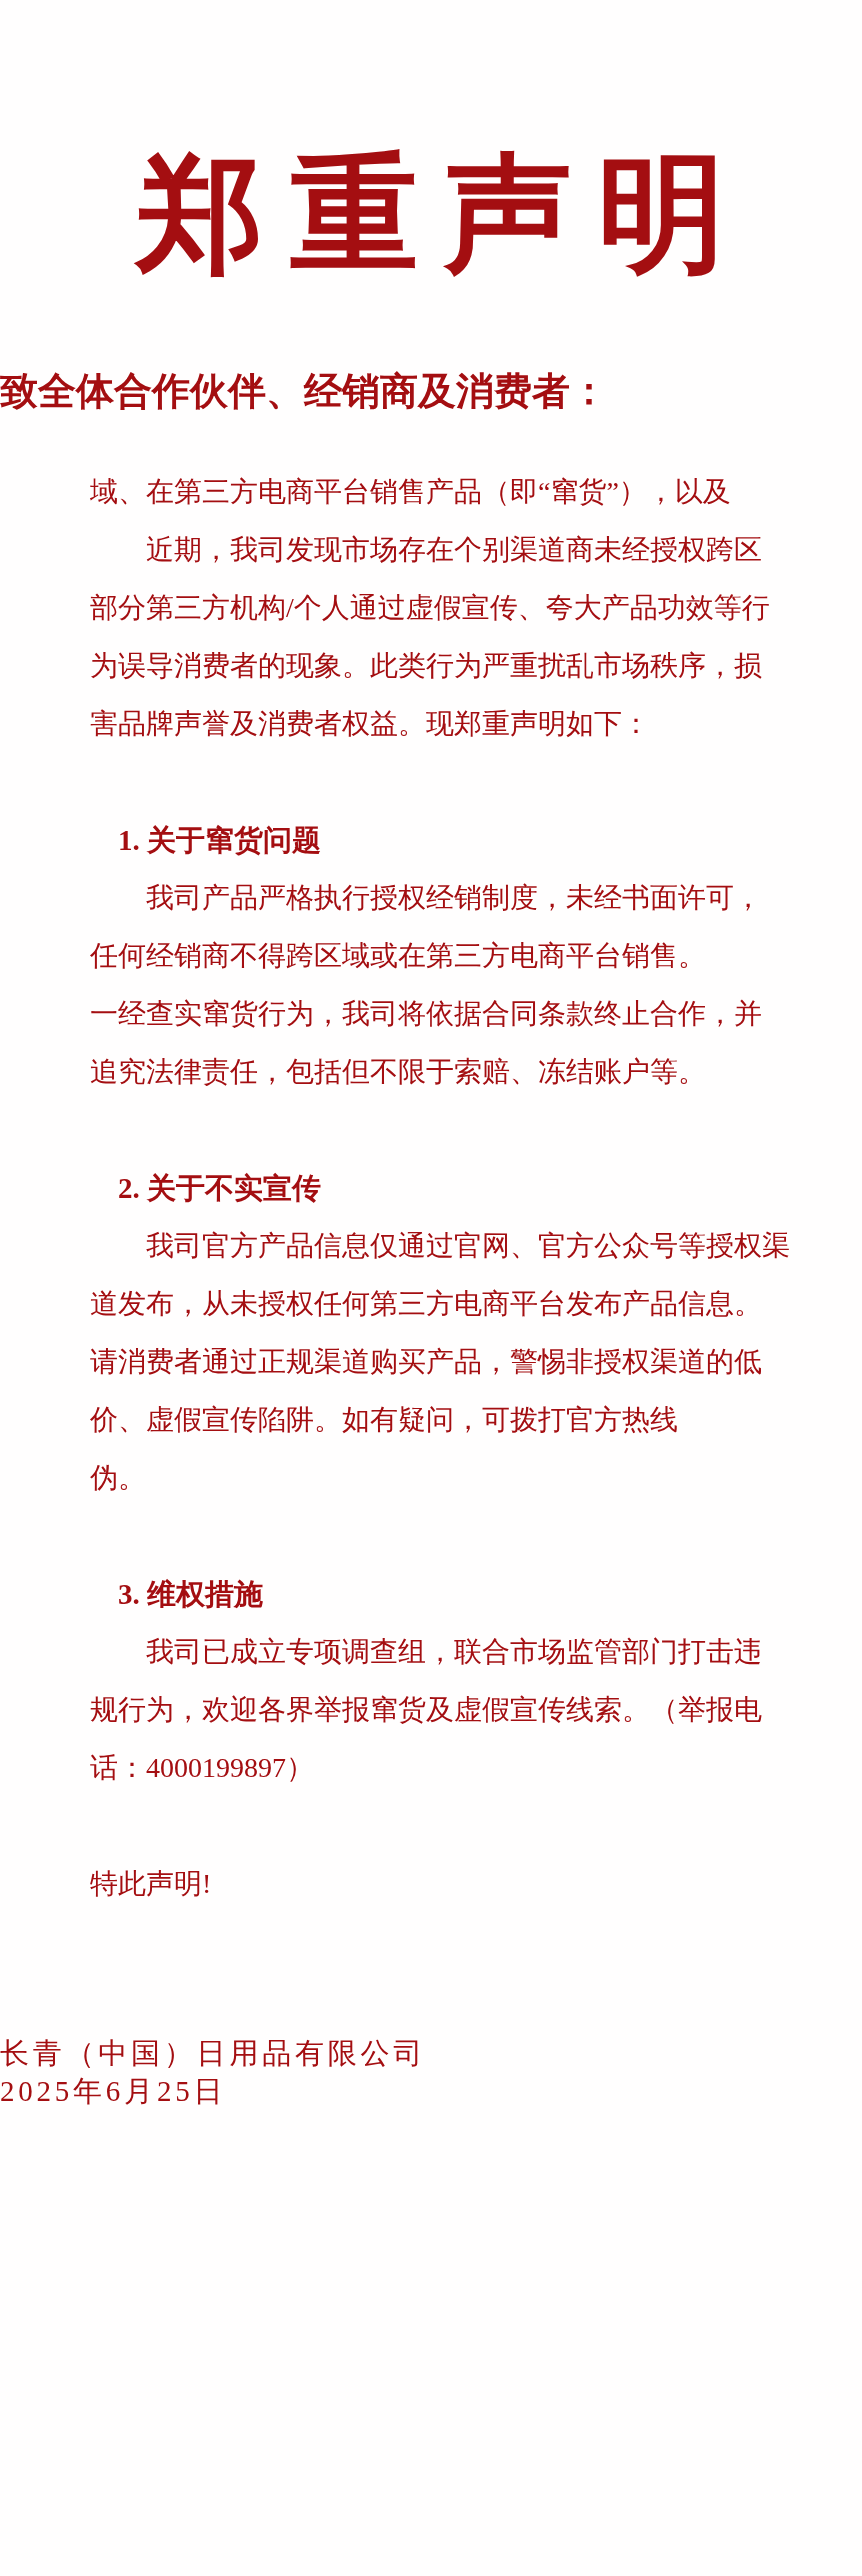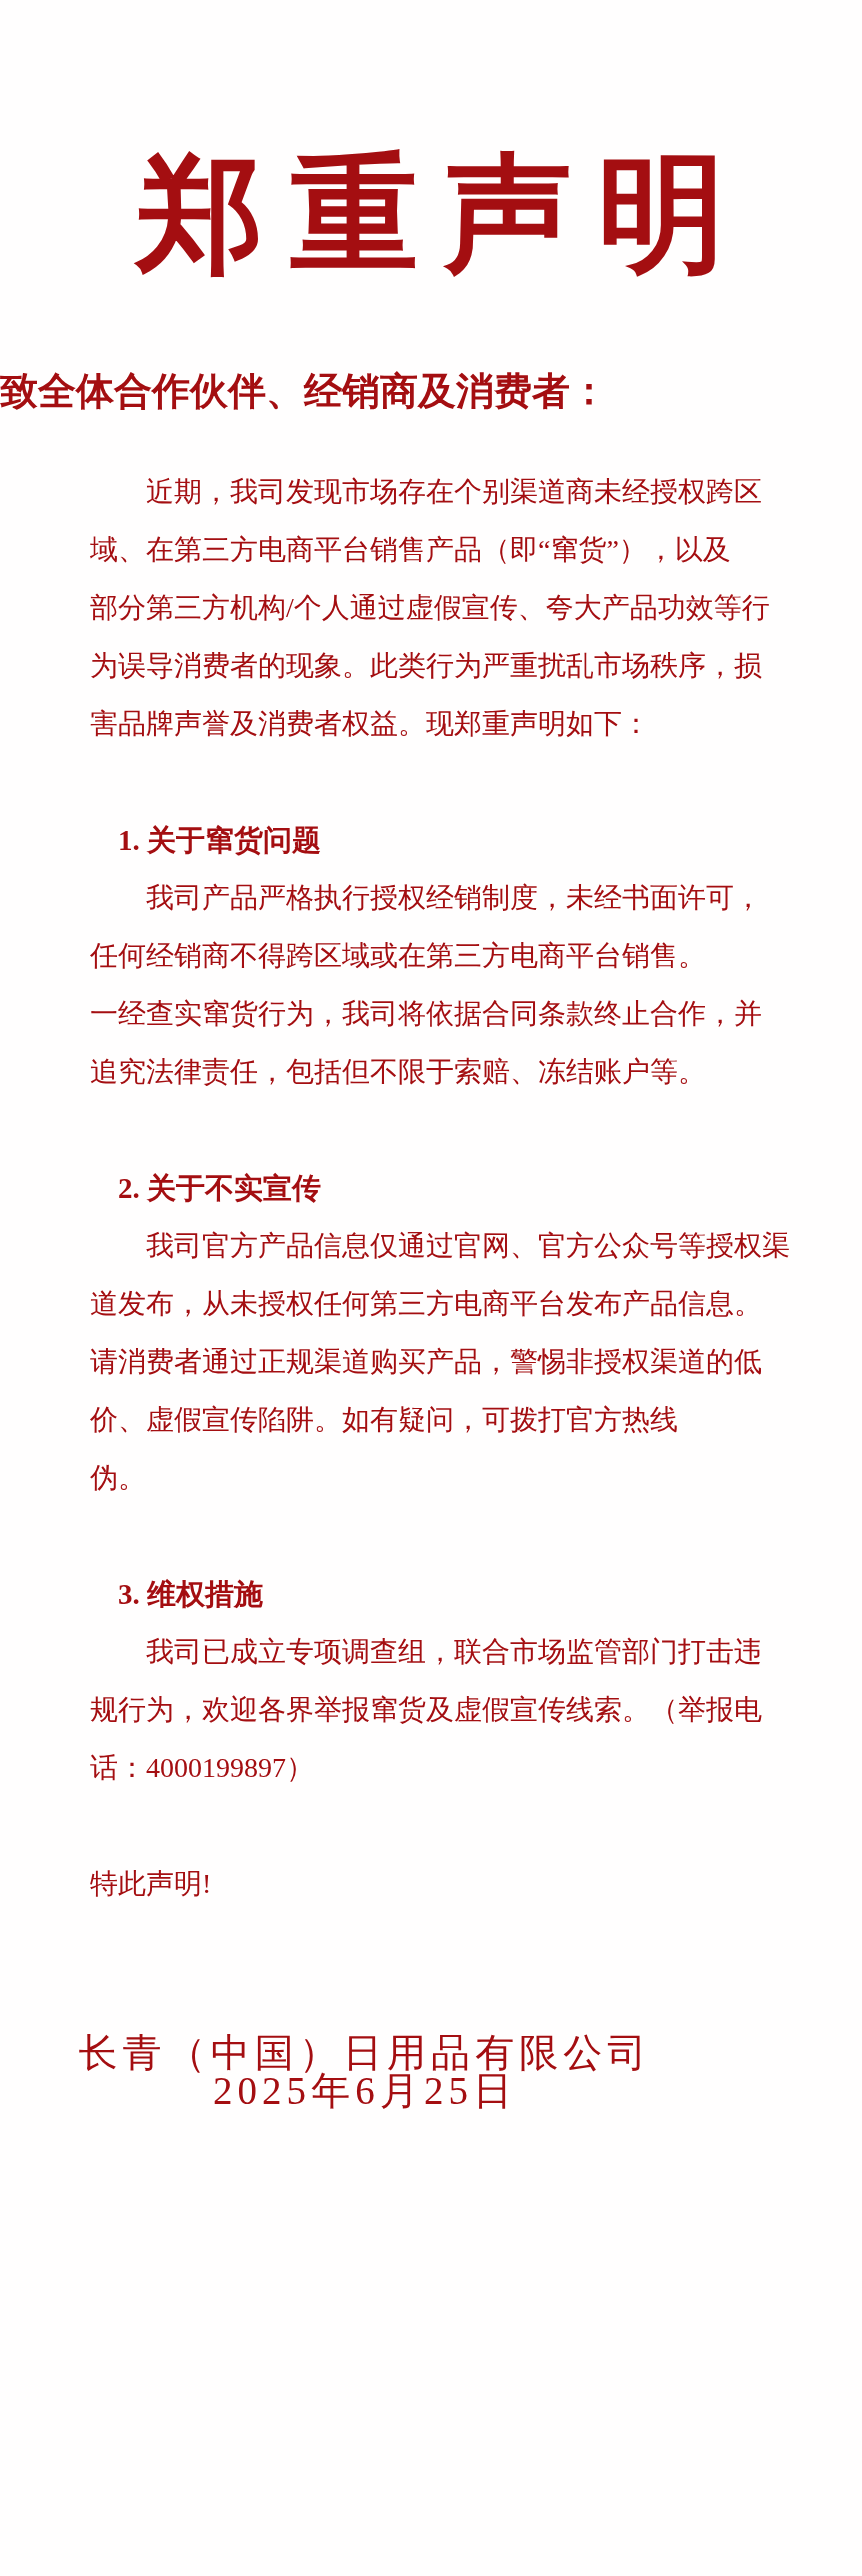--- a/index.html
+++ b/index.html
@@ -55,39 +55,39 @@
     padding-left: 118px;
   }
   .closing {
     margin-top: 58px;
     font-size: 28px;
     line-height: 58px;
     padding-left: 90px;
   }
   .signature {
     margin-top: 121px;
-    text-align: center;
+    text-align: left;
     padding-right: 132px;
-    font-size: 39px;
+    font-size: 29px;
     line-height: 38px;
     letter-spacing: 0.13em;
   }
 </style>
 </head>
 <body>
 
 <div class="doc">
 
   <h1 class="title">郑重声明</h1>
 
   <div class="salutation">致全体合作伙伴、经销商及消费者：</div>
 
   <div class="intro" id="intro">
+      <div class="line">域、在第三方电商平台销售产品（即“窜货”），以及</div>
       <div class="line indent">近期，我司发现市场存在个别渠道商未经授权跨区</div>
-      <div class="line">域、在第三方电商平台销售产品（即“窜货”），以及</div>
       <div class="line">部分第三方机构/个人通过虚假宣传、夸大产品功效等行</div>
       <div class="line">为误导消费者的现象。此类行为严重扰乱市场秩序，损</div>
       <div class="line">害品牌声誉及消费者权益。现郑重声明如下：</div>
     </div>
 
   <div id="sections">
       <div>
         <div class="sec-heading">1. 关于窜货问题</div>
         <div class="line indent">我司产品严格执行授权经销制度，未经书面许可，</div>
         <div class="line">任何经销商不得跨区域或在第三方电商平台销售。</div>

